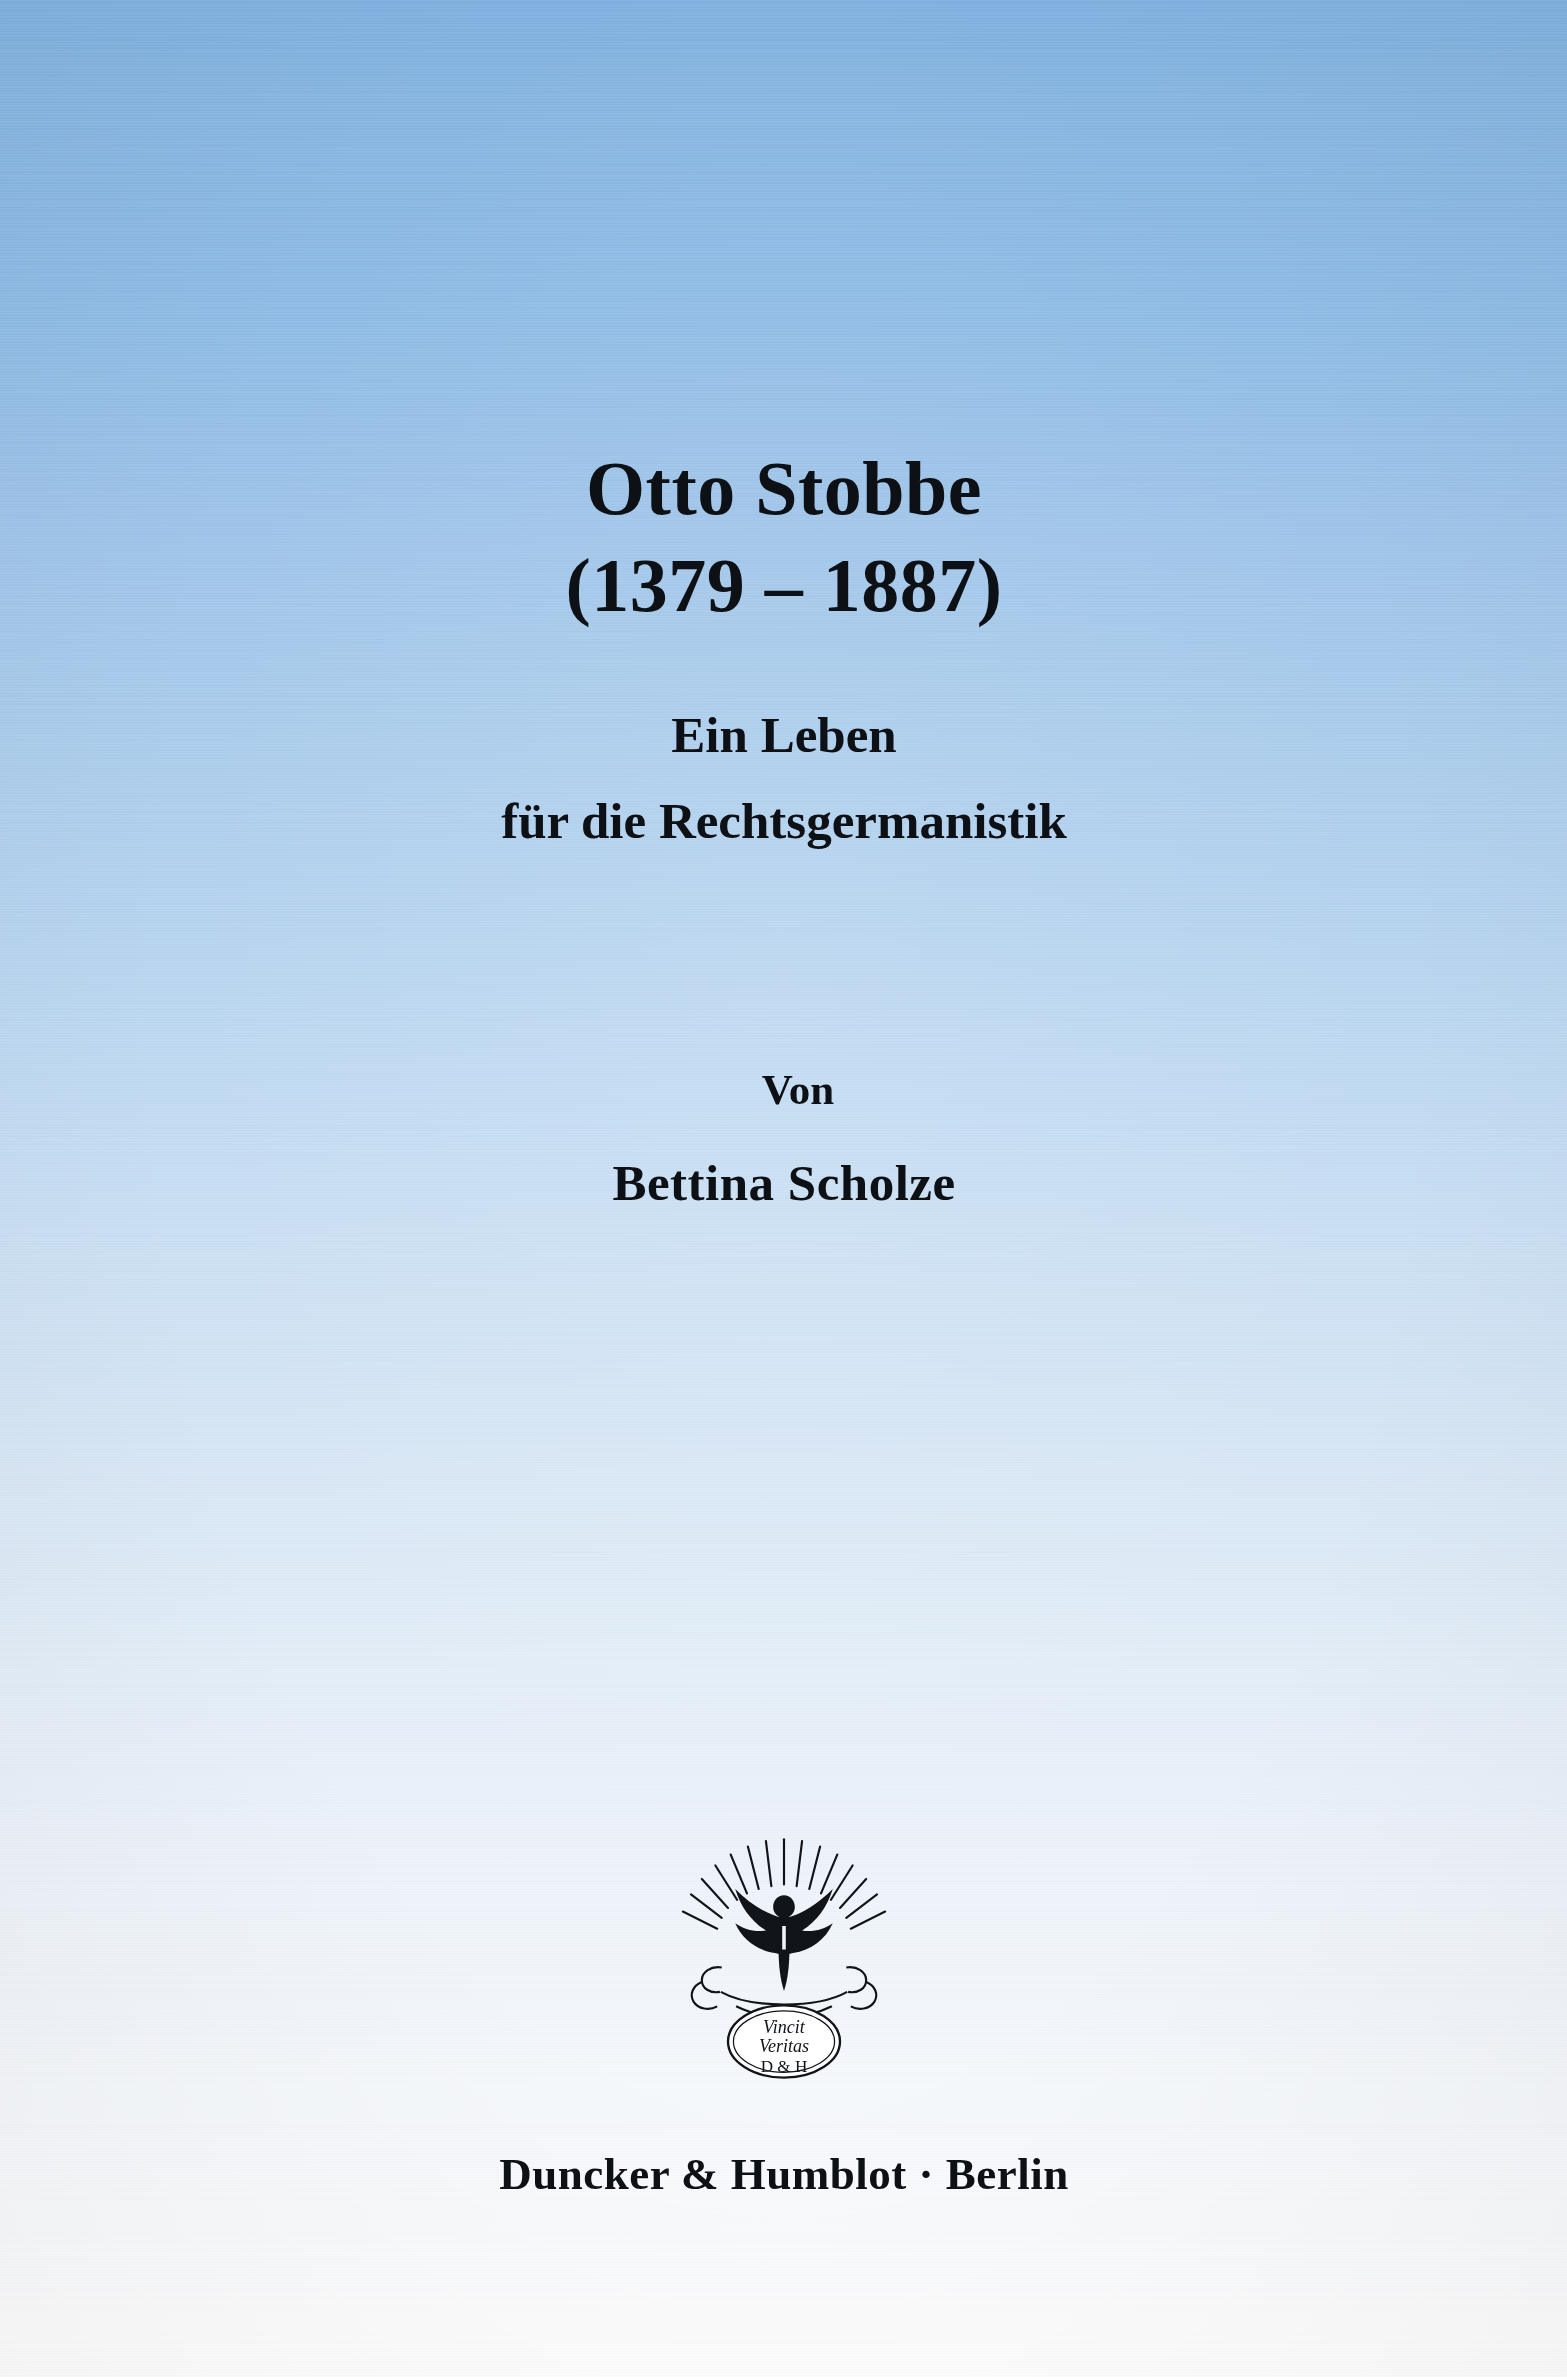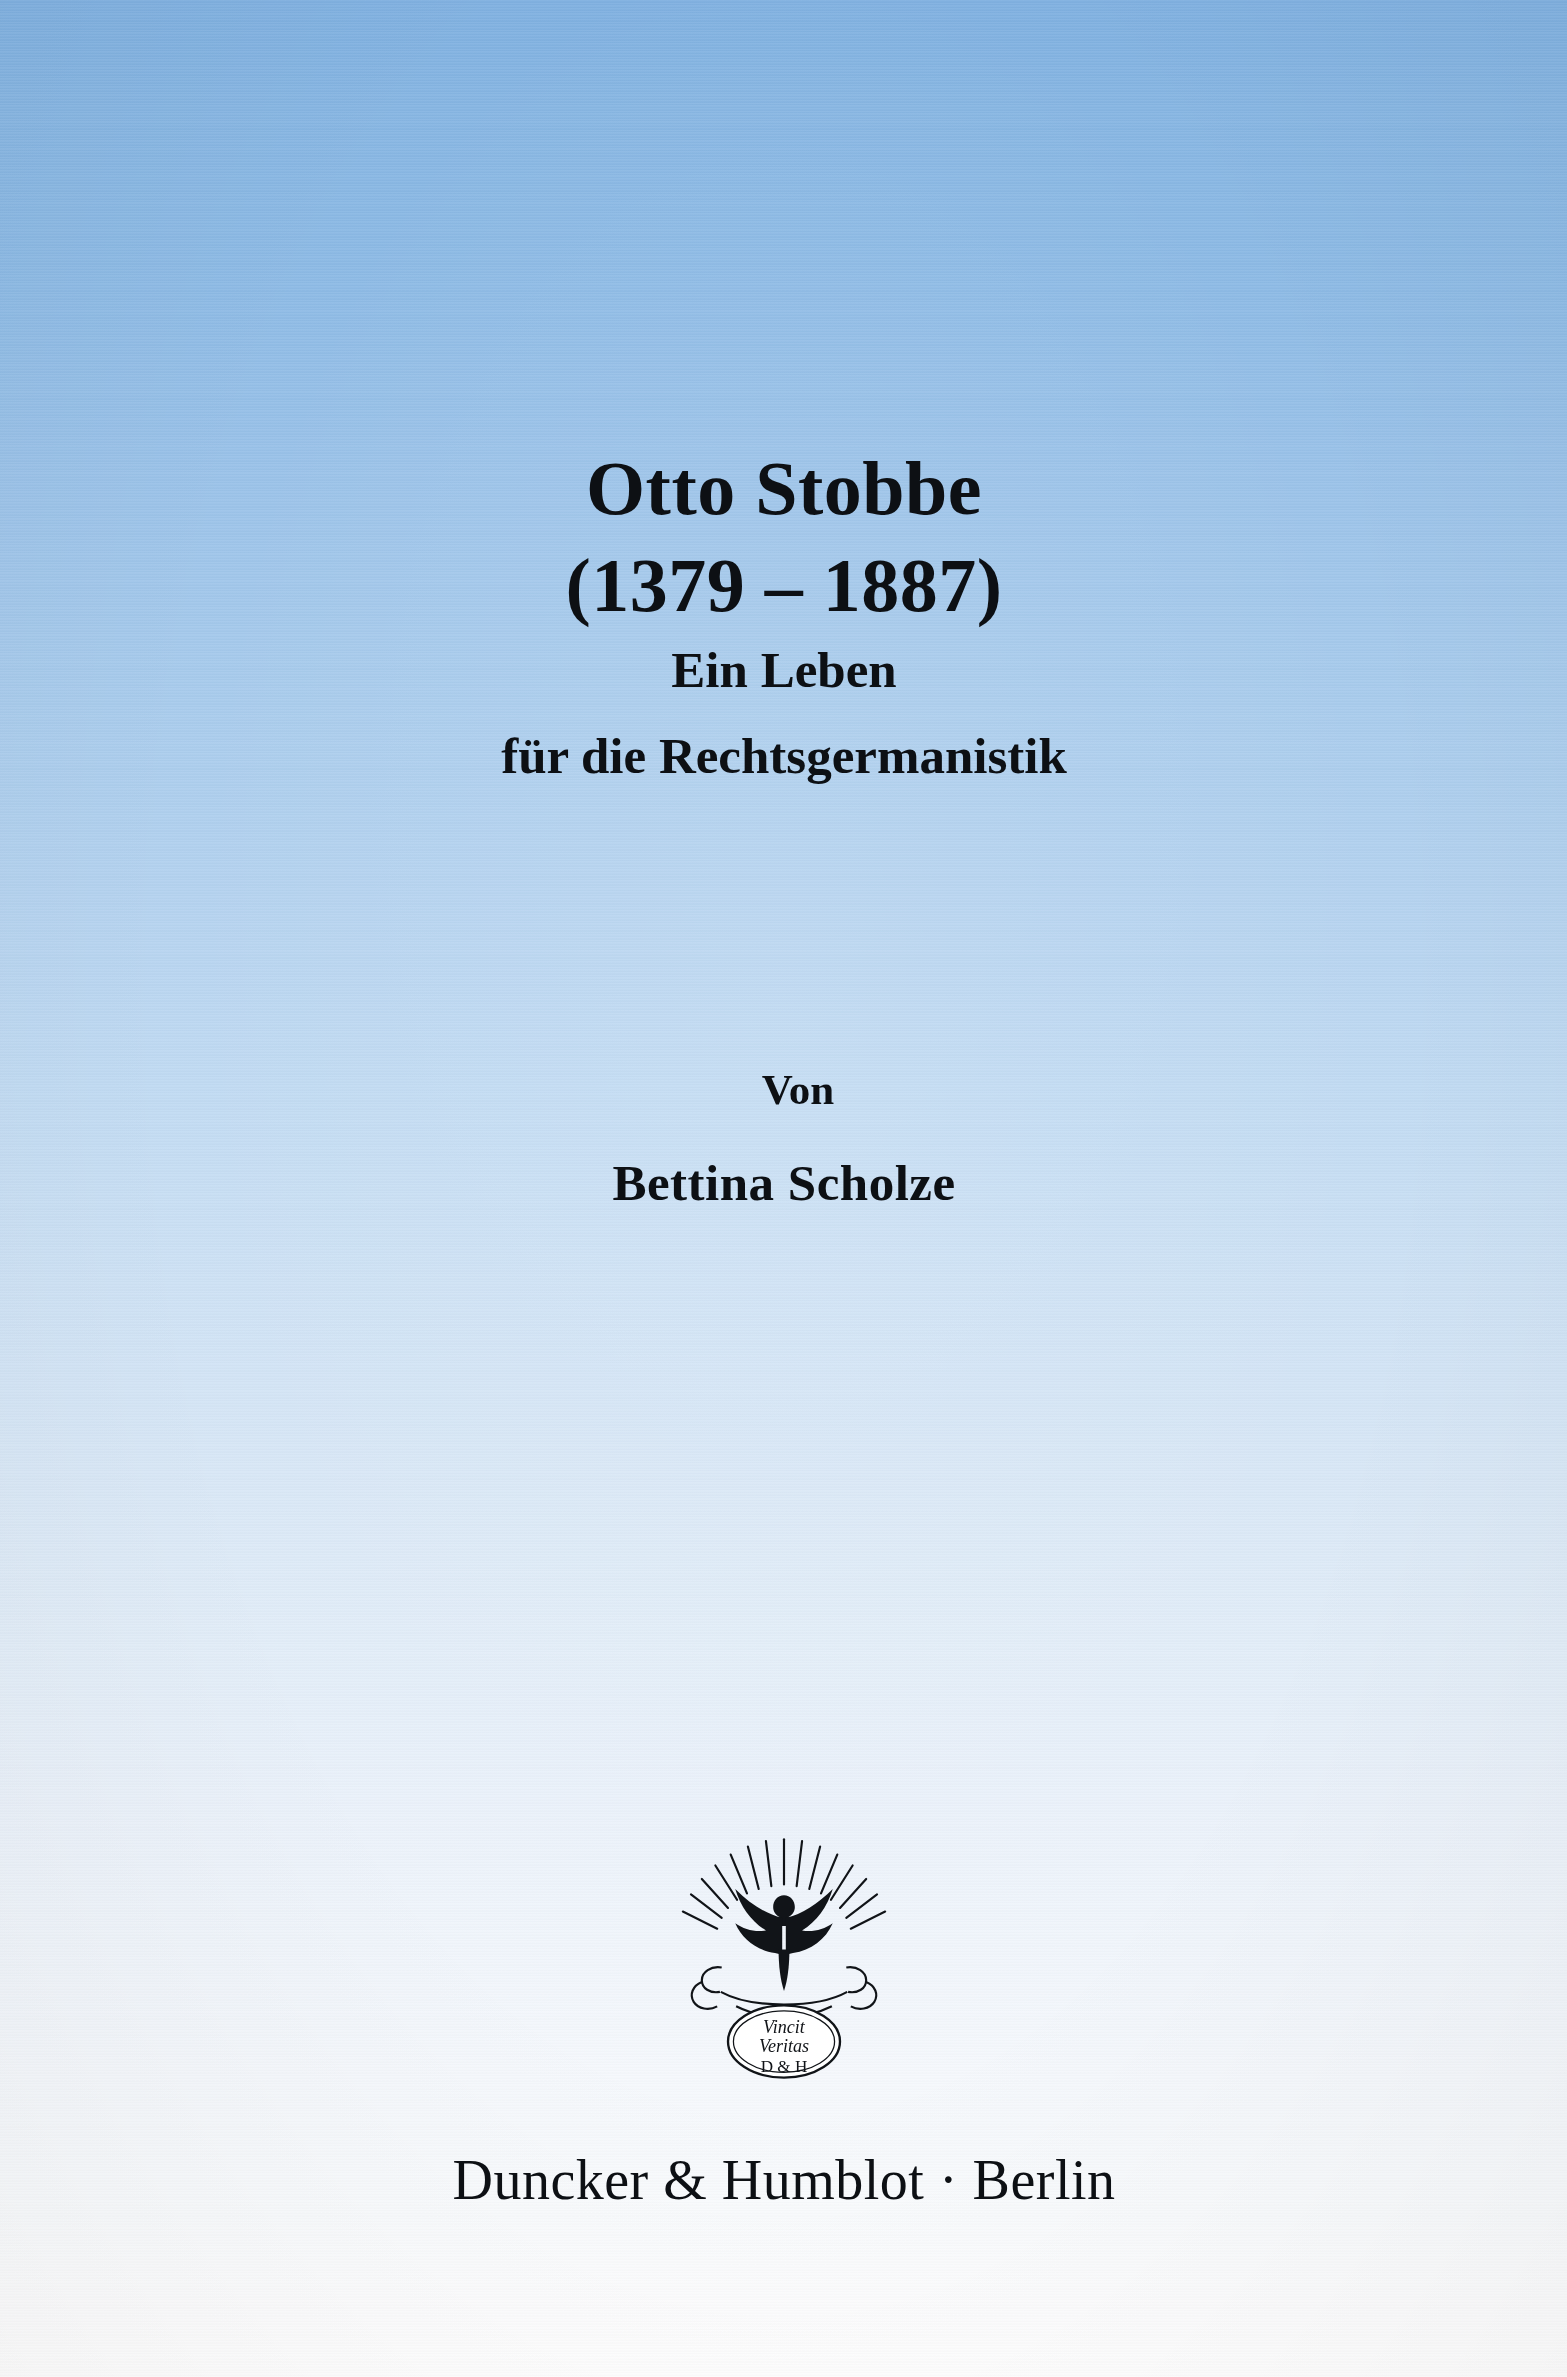--- a/index.html
+++ b/index.html
@@ -92,20 +92,21 @@
     text-align: center;
   }
   .main-title {
     font-size: 76px;
     font-weight: bold;
     color: #0d1014;
     line-height: 1.28;
     letter-spacing: 0.5px;
   }
   .subtitle {
+    margin-top: 65px;
     font-size: 51px;
     font-weight: bold;
     color: #0d1014;
     line-height: 1.38;
   }
 
   .author-block {
     position: absolute;
     top: 1065px;
     left: 0;
@@ -133,22 +134,22 @@
     width: 100%;
     display: flex;
     justify-content: center;
   }
   .publisher-line {
     position: absolute;
     top: 2148px;
     left: 0;
     width: 100%;
     text-align: center;
-    font-size: 56px;
-    font-weight: normal;
+    font-size: 45px;
+    font-weight: bold;
     color: #0d1014;
     letter-spacing: 0.5px;
   }
 </style>
 </head>
 <body>
 
 <div class="cover">
   <div class="texture"></div>
   <div class="vignette"></div>

